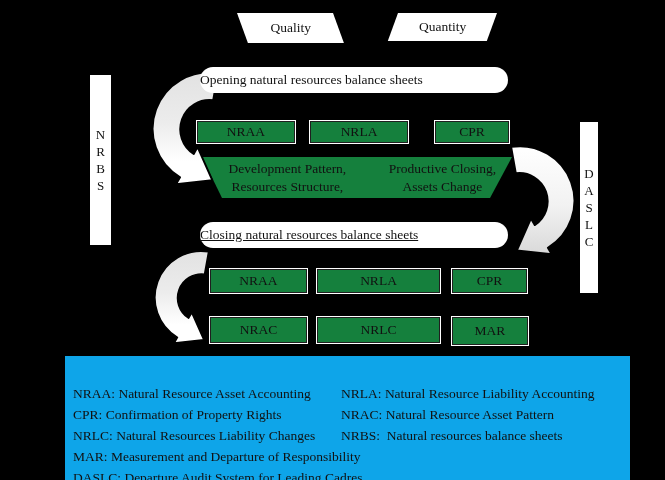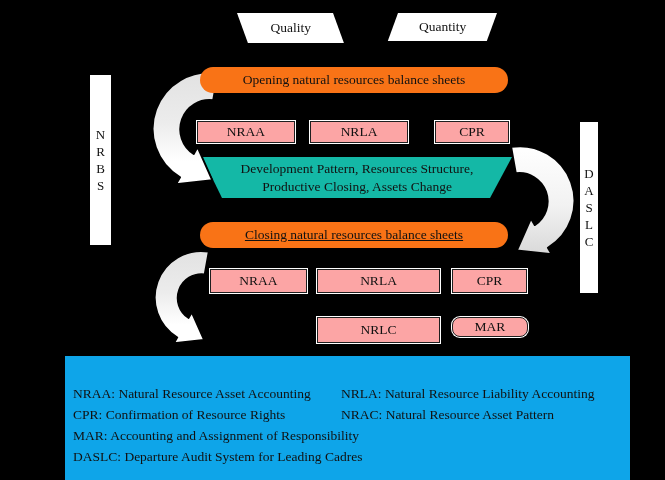--- a/index.html
+++ b/index.html
@@ -10,42 +10,42 @@
   }
   
   .para { position:absolute; background:#fff; height:30px; z-index:2;
           transform-origin:top left; display:flex; align-items:center; justify-content:center; }
   .para-quality  { left:237px; top:13px; width:96px;  transform:skewX(20deg); }
   .para-quantity { left:398px; top:13px; width:99px; height:28px; transform:skewX(-20deg); }
   .para-quality  .unskew { transform:skewX(-20deg); }
   .para-quantity .unskew { transform:skewX(20deg); }
   .para span { font-size:13.5px; }
   
-  .pill { position:absolute; left:200px; width:308px; height:26px; background:#f97316;
-          border-radius:13px; display:flex; align-items:center; justify-content:center;
+  .pill { position:absolute; left:200px; width:308px; height:26px; background:#ffffff;
+          border-radius:13px; display:flex; align-items:center; justify-content:flex-start;
           font-size:13.5px; z-index:4; }
   .pill-opening { top:67px; }
   .pill-closing { top:222px;text-decoration:underline; }
   
-  .bx { position:absolute; background:#fca5a5; border:1.5px solid #1f1f1f;
+  .bx { position:absolute; background:#15803d; border:1.5px solid #1f1f1f;
         box-shadow:0 0 0 1px #fff; display:flex; align-items:center; justify-content:center;
         font-size:13.5px; z-index:2; }
   .t-nraa { left:197px; top:121px; width:98px;  height:22px; }
   .t-nrla { left:310px; top:121px; width:98px;  height:22px; }
   .t-cpr  { left:435px; top:121px; width:74px;  height:22px; }
   .b-nraa { left:210px; top:269px; width:97px;  height:24px; }
   .b-nrla { left:317px; top:269px; width:123px; height:24px; }
   .b-cpr  { left:452px; top:269px; width:75px;  height:24px; }
   .b-nrac { left:210px; top:317px; width:97px;  height:26px; }
   .b-nrlc { left:317px; top:317px; width:123px; height:26px; }
-  .b-mar  { left:452px; top:317px; width:76px;  height:20px;border-radius:8px; }
+  .b-mar  { left:452px; top:317px; width:76px;  height:28px; }
   
-  .trap { position:absolute; left:202px; top:157px; width:310px; height:41px; background:#14b8a6;
+  .trap { position:absolute; left:202px; top:157px; width:310px; height:41px; background:#15803d;
           clip-path:polygon(0 0,100% 0,calc(100% - 22px) 100%,20px 100%);
-          display:flex; flex-direction:column; align-items:center; justify-content:center;
+          display:flex; flex-direction:row; align-items:center; justify-content:center;
           font-size:13.5px; line-height:18px; text-align:center; z-index:2; }
   
   .vbar { position:absolute; background:#fff; display:flex; flex-direction:column;
           align-items:center; justify-content:center; font-size:13px; z-index:2; }
   .vbar span { line-height:17px; }
   .vbar-nrbs  { left:90px;  top:75px;  width:21px; height:170px; }
   .vbar-daslc { left:580px; top:122px; width:18px; height:171px; }
   
   .arr { position:absolute; z-index:3; }
   .arr-1 { left:138px; top:72px;  width:88px; height:117px; }
@@ -127,20 +127,23 @@
   <div class="bx b-nraa">
       <span>NRAA</span>
     </div>
   <div class="bx b-nrla">
       <span>NRLA</span>
     </div>
   <div class="bx b-cpr">
       <span>CPR</span>
     </div>
 
+  <div class="bx b-nrac">
+      <span>NRAC</span>
+    </div>
   <div class="bx b-nrlc">
       <span>NRLC</span>
     </div>
   <div class="bx b-mar">
       <span>MAR</span>
     </div>
 
   <div class="vbar vbar-nrbs">
     <span>N</span>
     <span>R</span>
@@ -150,18 +153,19 @@
   <div class="vbar vbar-daslc">
     <span>D</span>
     <span>A</span>
     <span>S</span>
     <span>L</span>
     <span>C</span>
   </div>
 
   <div class="legend">
     <div class="legend-row"><span class="legend-cell-left">NRAA: Natural Resource Asset Accounting</span><span>NRLA: Natural Resource Liability Accounting</span></div>
-    <div class="legend-row"><span class="legend-cell-left">CPR: Confirmation of Resource Rights</span><span>NRAC: Natural Resource Asset Pattern</span></div>
-    <div class="legend-row"><span>MAR: Accounting and Assignment of Responsibility</span></div>
+    <div class="legend-row"><span class="legend-cell-left">CPR: Confirmation of Property Rights</span><span>NRAC: Natural Resource Asset Pattern</span></div>
+    <div class="legend-row"><span class="legend-cell-left">NRLC: Natural Resources Liability Changes</span><span>NRBS:  Natural resources balance sheets</span></div>
+    <div class="legend-row"><span>MAR: Measurement and Departure of Responsibility</span></div>
     <div class="legend-row"><span>DASLC: Departure Audit System for Leading Cadres</span></div>
   </div>
 
 </div>
 
 </body></html>

